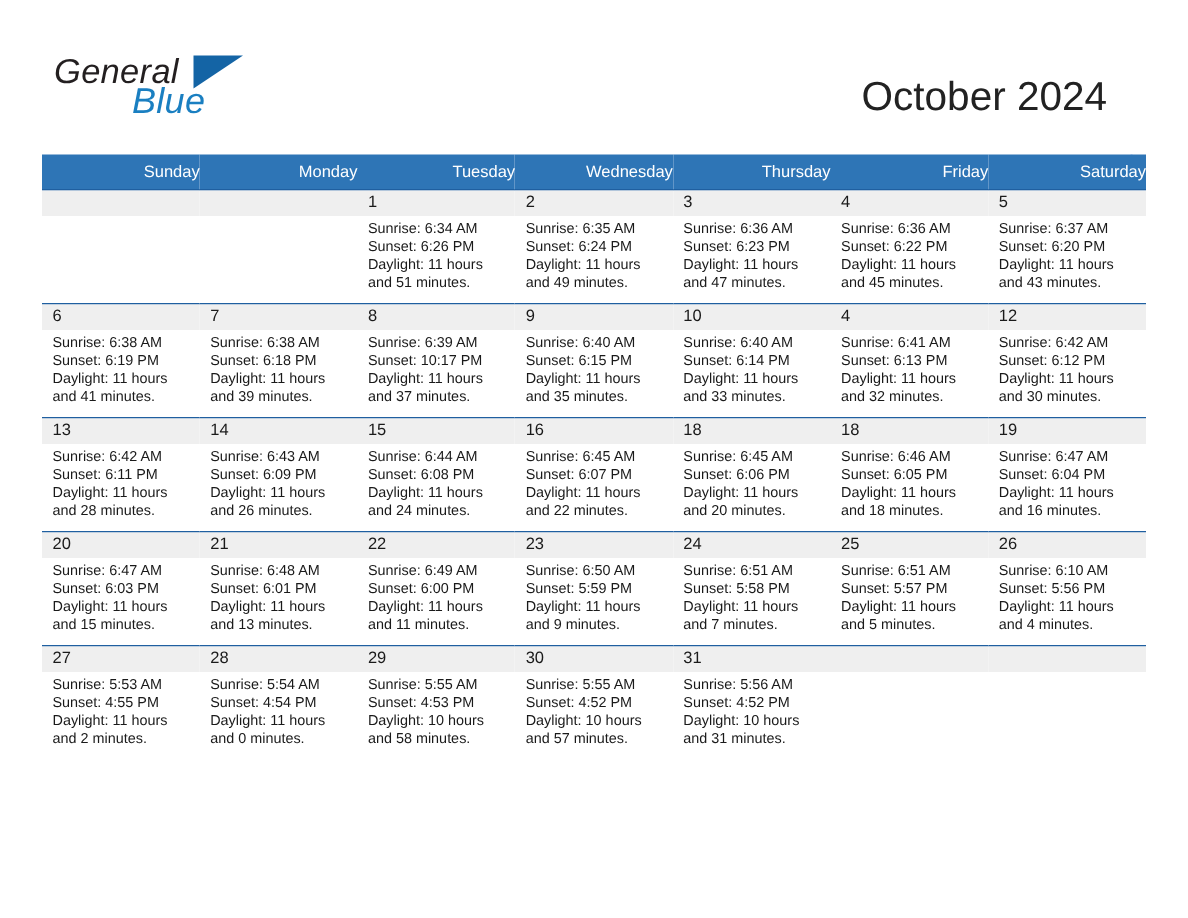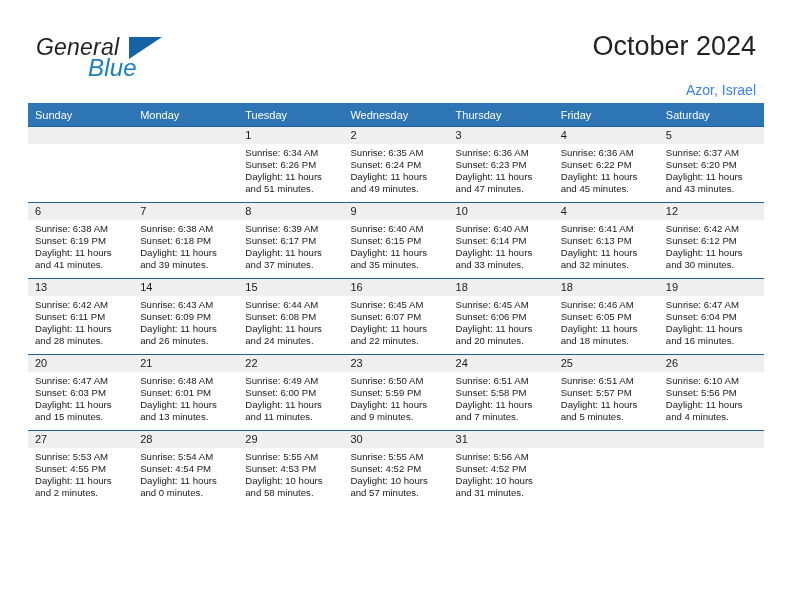--- a/index.html
+++ b/index.html
@@ -70,21 +70,21 @@
     right: 36px;
     top: 30px;
     text-align: right;
   }
   .cal-title {
     font-size: 27px;
     color: #222222;
     line-height: 32px;
     white-space: nowrap;
     font-weight: normal;
-    margin: 0;
+    margin: 18px;
   }
   .cal-subtitle {
     font-size: 14px;
     color: #3b82f6;
     line-height: 20px;
     margin-top: 18px;
     white-space: nowrap;
   }
 
   
@@ -94,21 +94,21 @@
     top: 103px;
     width: 736px;
     border-collapse: collapse;
     table-layout: fixed;
   }
   .calendar th {
     background: #2e75b6;
     color: #ffffff;
     font-size: 11px;
     font-weight: normal;
-    text-align: left;
+    text-align: right;
     padding: 5px 0 5px 7px;
     height: 13px;
     border: none;
   }
   .calendar td {
     width: 105.14px;
     height: 75px;
     vertical-align: top;
     padding: 0;
     border: none;
@@ -262,21 +262,21 @@
                 <div>Daylight: 11 hours</div>
                 <div>and 39 minutes.</div>
               </div>
             </div>
           </td>
           <td>
             <div class="daybox">
               <div class="daynum-band">8</div>
               <div class="detail">
                 <div>Sunrise: 6:39 AM</div>
-                <div>Sunset: 6:17 PM</div>
+                <div>Sunset: 10:17 PM</div>
                 <div>Daylight: 11 hours</div>
                 <div>and 37 minutes.</div>
               </div>
             </div>
           </td>
           <td>
             <div class="daybox">
               <div class="daynum-band">9</div>
               <div class="detail">
                 <div>Sunrise: 6:40 AM</div>

